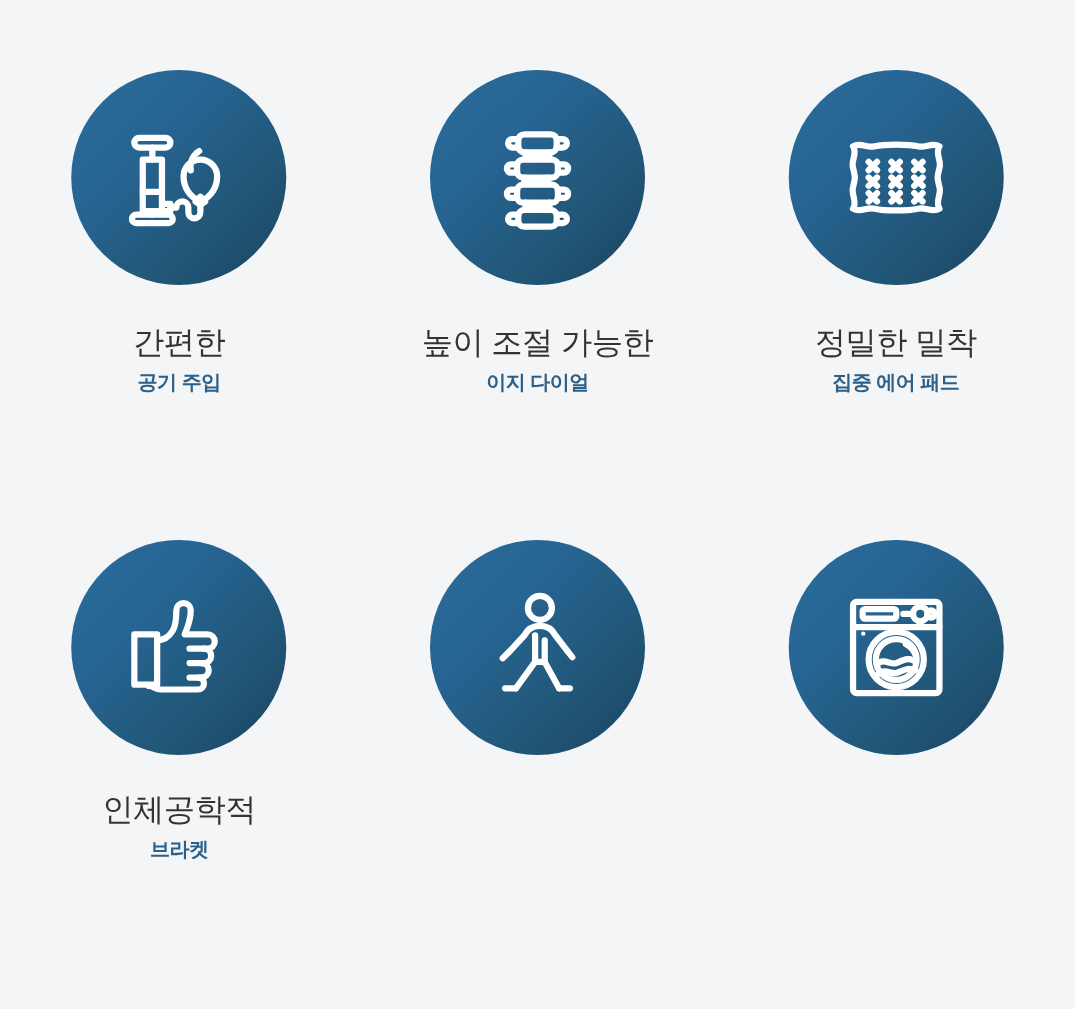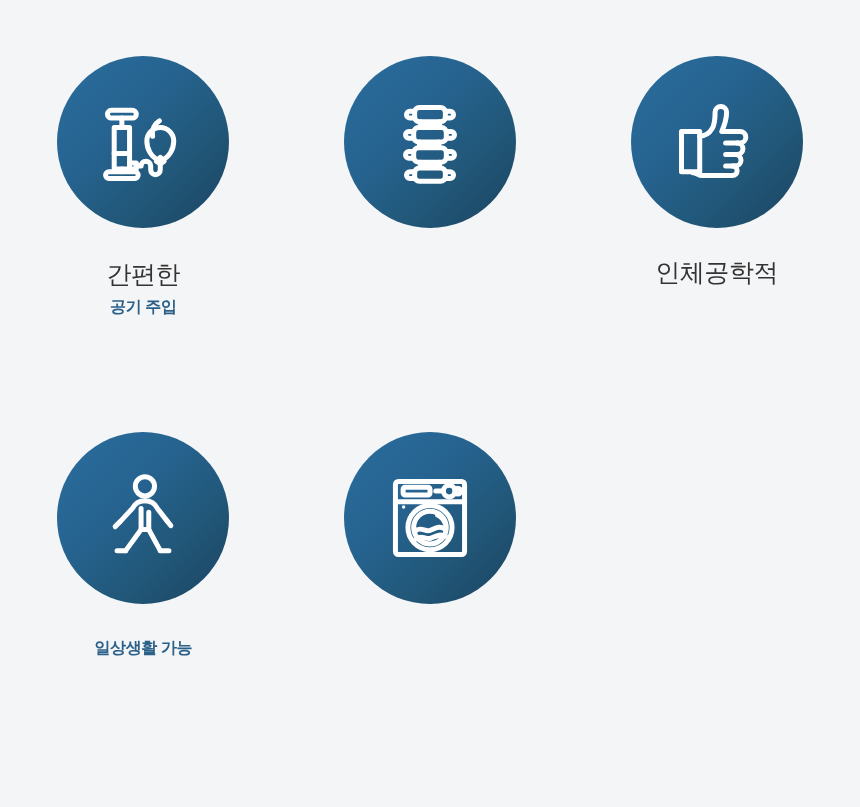--- a/index.html
+++ b/index.html
@@ -132,55 +132,81 @@
         <path d="M39 50 v3 h20 v-3"></path>
         <rect x="33" y="56" width="34" height="15" rx="5"></rect>
         <path d="M33 60 h-5 a3.5 3.5 0 0 0 0 7 h5"></path>
         <path d="M67 60 h5 a3.5 3.5 0 0 1 0 7 h-5"></path>
         <path d="M40 71 v3 h20 v-3"></path>
         <rect x="34" y="77" width="32" height="14" rx="5"></rect>
         <path d="M34 81 h-5 a3.5 3.5 0 0 0 0 7 h5"></path>
         <path d="M66 81 h5 a3.5 3.5 0 0 1 0 7 h-5"></path>
       </svg>
     </div>
-  </div>
-
+    <div class="caption">
+      <span class="caption-top">높이 조절 가능한</span>
+      <span class="caption-bottom">이지 다이얼</span>
+    </div>
+  </div>
+
+  <div class="feature-cell row-1">
+    <div class="icon-circle">
+      <svg viewBox="0 0 100 100">
+        <path d="M14 24 c6 -4 12 2 18 0 c8 -2 28 -2 36 0 c6 2 12 -4 18 0 c-4 6 2 12 0 18 c-2 8 -2 8 0 16 c2 6 -4 12 0 18 c-6 4 -12 -2 -18 0 c-8 2 -28 2 -36 0 c-6 -2 -12 4 -18 0 c4 -6 -2 -12 0 -18 c2 -8 2 -8 0 -16 c-2 -6 4 -12 0 -18 z"></path>
+        <g stroke-width="5">
+          <path d="M27 37 l7 7 M34 37 l-7 7"></path>
+          <path d="M46 37 l7 7 M53 37 l-7 7"></path>
+          <path d="M65 37 l7 7 M72 37 l-7 7"></path>
+          <path d="M27 50 l7 7 M34 50 l-7 7"></path>
+          <path d="M46 50 l7 7 M53 50 l-7 7"></path>
+          <path d="M65 50 l7 7 M72 50 l-7 7"></path>
+          <path d="M27 63 l7 7 M34 63 l-7 7"></path>
+          <path d="M46 63 l7 7 M53 63 l-7 7"></path>
+          <path d="M65 63 l7 7 M72 63 l-7 7"></path>
+        </g>
+      </svg>
+    </div>
+    <div class="caption">
+      <span class="caption-top">정밀한 밀착</span>
+      <span class="caption-bottom">집중 에어 패드</span>
+    </div>
+  </div>
 
   <div class="feature-cell row-2">
     <div class="icon-circle">
       <svg viewBox="0 0 100 100">
         <rect x="13" y="39" width="19" height="42"></rect>
         <path d="M32 44 c6 0 10 -3 13 -8 c3 -5 3 -12 3 -17 a6 6 0 0 1 12 0 c0 7 -2 13 -5 20 h19 a6 6 0 0 1 0 12 h-3 a6 6 0 0 1 0 12 h-2 a6 6 0 0 1 0 12 h-3 a5 5 0 0 1 0 10 h-31 c-5 0 -6 -3 -10 -3"></path>
         <line x1="59" y1="51" x2="72" y2="51"></line>
         <line x1="59" y1="63" x2="70" y2="63"></line>
         <line x1="59" y1="75" x2="69" y2="75"></line>
       </svg>
     </div>
     <div class="caption">
       <span class="caption-top">인체공학적</span>
+      <span class="caption-bottom">브라켓</span>
     </div>
   </div>
 
   <div class="feature-cell row-2">
     <div class="icon-circle">
       <svg viewBox="0 0 100 100">
         <circle cx="52" cy="17" r="10"></circle>
         <path d="M52 32 c-7 0 -11 4 -13 8 l-13 14"></path>
         <path d="M52 32 c7 0 11 4 13 8 l10 13"></path>
         <path d="M48 40 v22 l-16 22"></path>
         <path d="M56 44 v18 l12 22"></path>
         <line x1="48" y1="62" x2="56" y2="62"></line>
         <path d="M26 54 l-5 5"></path>
         <path d="M75 53 l4 5"></path>
         <path d="M32 84 h-9"></path>
         <path d="M68 84 h9"></path>
       </svg>
     </div>
     <div class="caption">
-      <span class="caption-bottom">일상생활 가능</span>
     </div>
   </div>
 
   <div class="feature-cell row-2">
     <div class="icon-circle">
       <svg viewBox="0 0 100 100">
         <rect x="14" y="12" width="72" height="76" rx="3"></rect>
         <line x1="14" y1="33" x2="86" y2="33"></line>
         <rect x="22" y="18" width="28" height="8" rx="2"></rect>
         <line x1="56" y1="22" x2="63" y2="22"></line>

